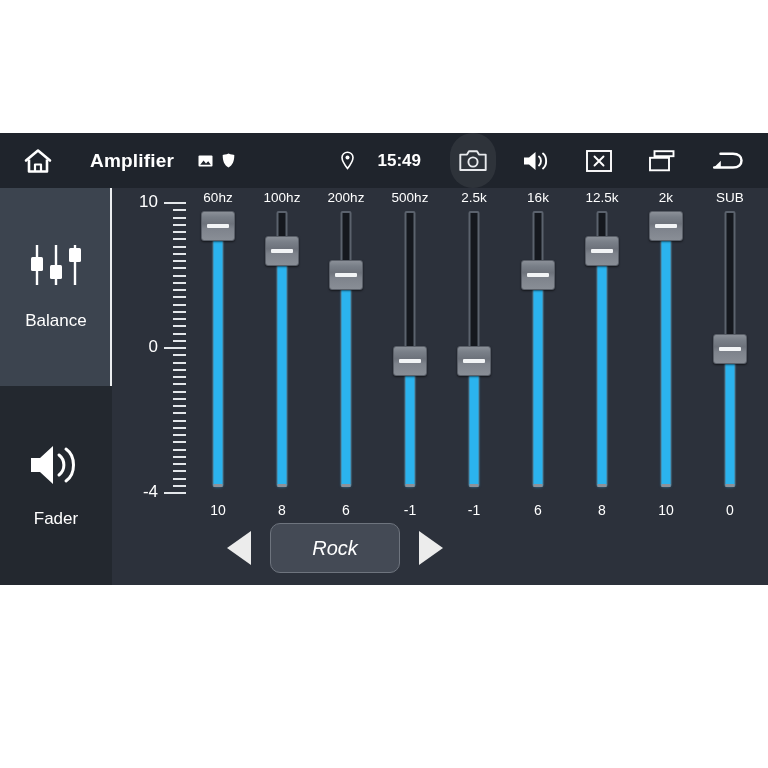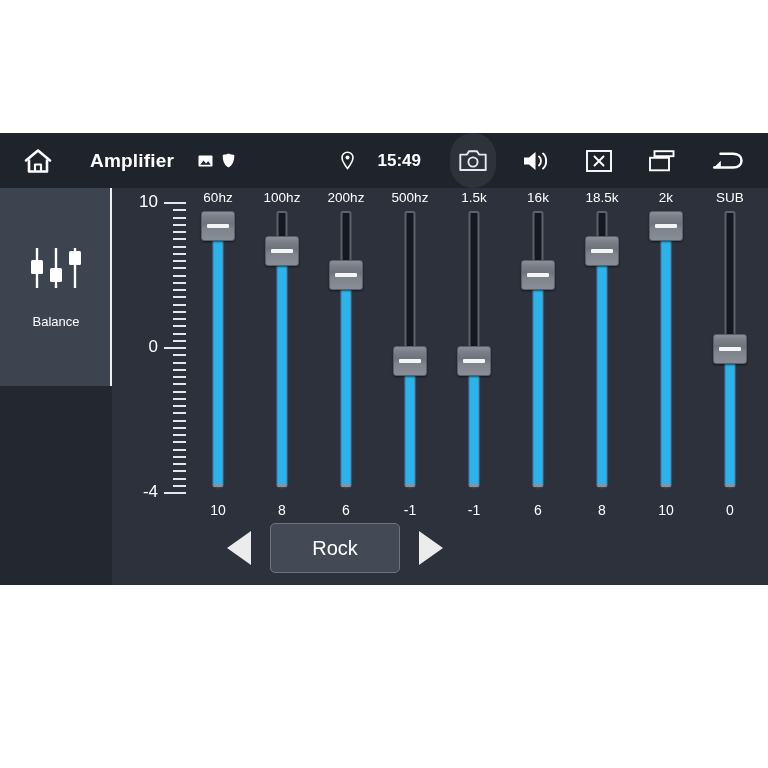--- a/index.html
+++ b/index.html
@@ -94,21 +94,21 @@
     height: 198px;
     display: flex;
     flex-direction: column;
     align-items: center;
     justify-content: center;
     gap: 16px;
     color: #ffffff;
     box-sizing: border-box;
   }
   .side-item.active { background: #3c444f; }
-  .side-label { font-size: 13px; }
+  .side-label { font-size: 17px; }
   #sidebar-divider {
     position: absolute;
     right: 0; top: 0;
     width: 2px; height: 198px;
     background: #eceef0;
   }
 
   
   #eq {
     position: absolute;
@@ -258,24 +258,24 @@
     width: 0; height: 0;
     border-top: 17px solid transparent;
     border-bottom: 17px solid transparent;
   }
   .tri.left  { border-right: 24px solid #ececec; }
   .tri.right { border-left: 24px solid #ececec; }
   #preset-box {
     width: 128px; height: 48px;
     background: #444a55;
     border: 1px solid #6e747e;
-    border-radius: 5px;
+    border-radius: 10px;
     color: #ffffff;
     font-size: 20px;
-    display: flex; align-items: center; justify-content: center;
+    display: flex; align-items: center; justify-content: center; font-style: italic;
   }
   #loud-btn {
     position: absolute;
     left: 485px;
     top: 5px;
     width: 102px; height: 48px;
     border-radius: 5px;
     background: linear-gradient(135deg,#f4f4f2 0%,#f4f4f2 46%,#e6e6e3 52%,#eeeeec 100%);
     border: 1px solid #cfcfcb;
     color: #1c1c1c;
@@ -375,20 +375,30 @@
           <path d="M30 2 V42" stroke="#fff" stroke-width="2.4"></path>
           <rect x="24" y="22" width="12" height="14" rx="1.5" fill="#fff"></rect>
           <path d="M49 2 V42" stroke="#fff" stroke-width="2.4"></path>
           <rect x="43" y="5" width="12" height="14" rx="1.5" fill="#fff"></rect>
         </svg>
       </span>
       <span class="side-label">Balance</span>
       <div id="sidebar-divider"></div>
     </div>
 
+    <div class="side-item">
+      <span>
+        <svg width="58" height="48" viewBox="0 0 58 48">
+          <path d="M4 17 H13 L26 5 V43 L13 31 H4 Z" fill="#fff"></path>
+          <path d="M32 14 C38.5 19 38.5 29 32 34" stroke="#fff" stroke-width="3" fill="none" stroke-linecap="round"></path>
+          <path d="M39 8 C49 15 49 33 39 40" stroke="#fff" stroke-width="3" fill="none" stroke-linecap="round"></path>
+        </svg>
+      </span>
+      <span class="side-label">Fader</span>
+    </div>
 
   </div>
 
   <div id="eq">
 
     <div id="scale">
       <div class="ruler" id="ruler">
           <div class="tick major" style="top: 0%;"></div>
           <div class="tick minor" style="top: 2.5%;"></div>
           <div class="tick minor" style="top: 5%;"></div>
@@ -467,39 +477,39 @@
         <div class="band">
           <div class="band-freq">500hz</div>
           <div class="slider">
             <div class="groove"></div>
             <div class="fill" style="height: 125.7px;"></div>
             <div class="thumb" style="bottom: 110.7px;"></div>
           </div>
           <div class="band-val">-1</div>
         </div>
         <div class="band">
-          <div class="band-freq">1.5k</div>
+          <div class="band-freq">2.5k</div>
           <div class="slider">
             <div class="groove"></div>
             <div class="fill" style="height: 125.7px;"></div>
             <div class="thumb" style="bottom: 110.7px;"></div>
           </div>
           <div class="band-val">-1</div>
         </div>
         <div class="band">
           <div class="band-freq">16k</div>
           <div class="slider">
             <div class="groove"></div>
             <div class="fill" style="height: 211.8px;"></div>
             <div class="thumb" style="bottom: 196.8px;"></div>
           </div>
           <div class="band-val">6</div>
         </div>
         <div class="band">
-          <div class="band-freq">18.5k</div>
+          <div class="band-freq">12.5k</div>
           <div class="slider">
             <div class="groove"></div>
             <div class="fill" style="height: 236.4px;"></div>
             <div class="thumb" style="bottom: 221.4px;"></div>
           </div>
           <div class="band-val">8</div>
         </div>
         <div class="band">
           <div class="band-freq">2k</div>
           <div class="slider">

